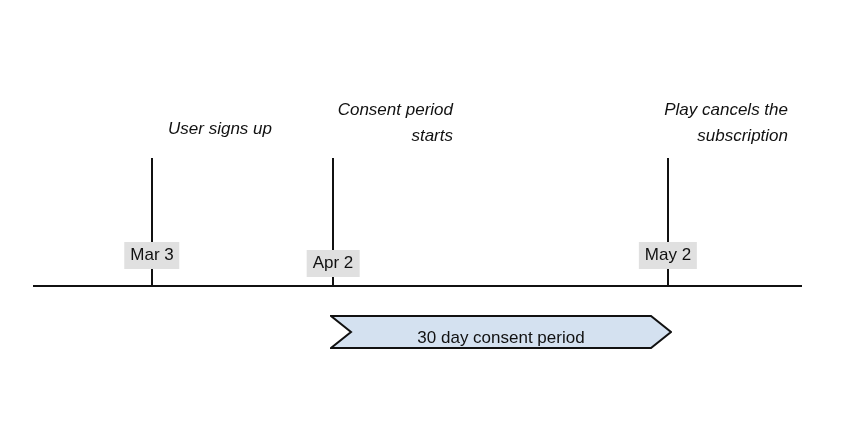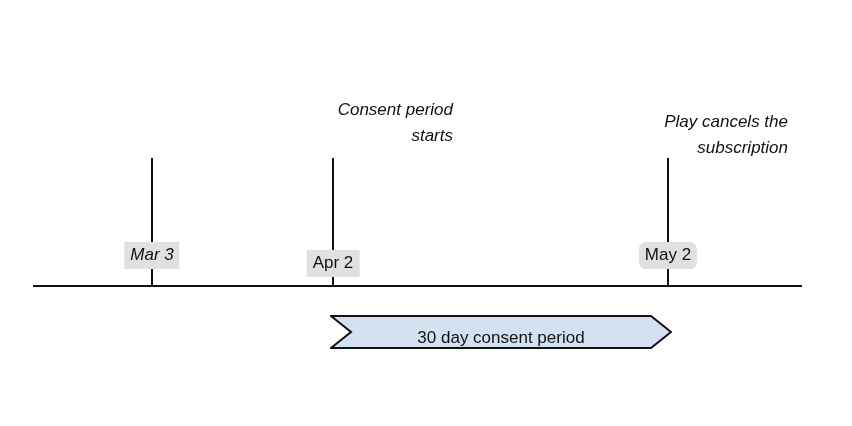--- a/index.html
+++ b/index.html
@@ -78,31 +78,32 @@
   }
 </style>
 </head>
 <body>
 
 <div id="canvas">
 
   <div class="axis-line"></div>
 
   <div class="tick-line" style="left:151px; top:158px; height:128px;"></div>
-  <div class="date-chip" style="left:152px; top:242px;font-style:italic;">Mar 3</div>
+  <div class="event-label" style="left:152px; top:116px;">User signs up</div>
+  <div class="date-chip" style="left:152px; top:242px;">Mar 3</div>
 
   <div class="tick-line" style="left:332px; top:158px; height:128px;"></div>
   <div class="event-label" style="left:333px; top:97px;">Consent period
 starts</div>
   <div class="date-chip" style="left:333px; top:242px;margin-top:8px;">Apr 2</div>
 
   <div class="tick-line" style="left:667px; top:158px; height:128px;"></div>
-  <div class="event-label" style="left:668px; top:97px;margin-top:12px;">Play cancels the
+  <div class="event-label" style="left:668px; top:97px;">Play cancels the
 subscription</div>
-  <div class="date-chip" style="left:668px; top:242px;border-radius:7px;">May 2</div>
+  <div class="date-chip" style="left:668px; top:242px;">May 2</div>
 
   <div class="banner">
     <svg viewBox="0 0 342 34" preserveAspectRatio="none">
       <polygon points="1,1 321,1 341,17 321,33 1,33 21,17" fill="#d4e1f0" stroke="#111111" stroke-width="2" stroke-linejoin="miter" vector-effect="non-scaling-stroke"></polygon>
     </svg>
     <div class="banner-label">30 day consent period</div>
   </div>
 
 </div>
 

